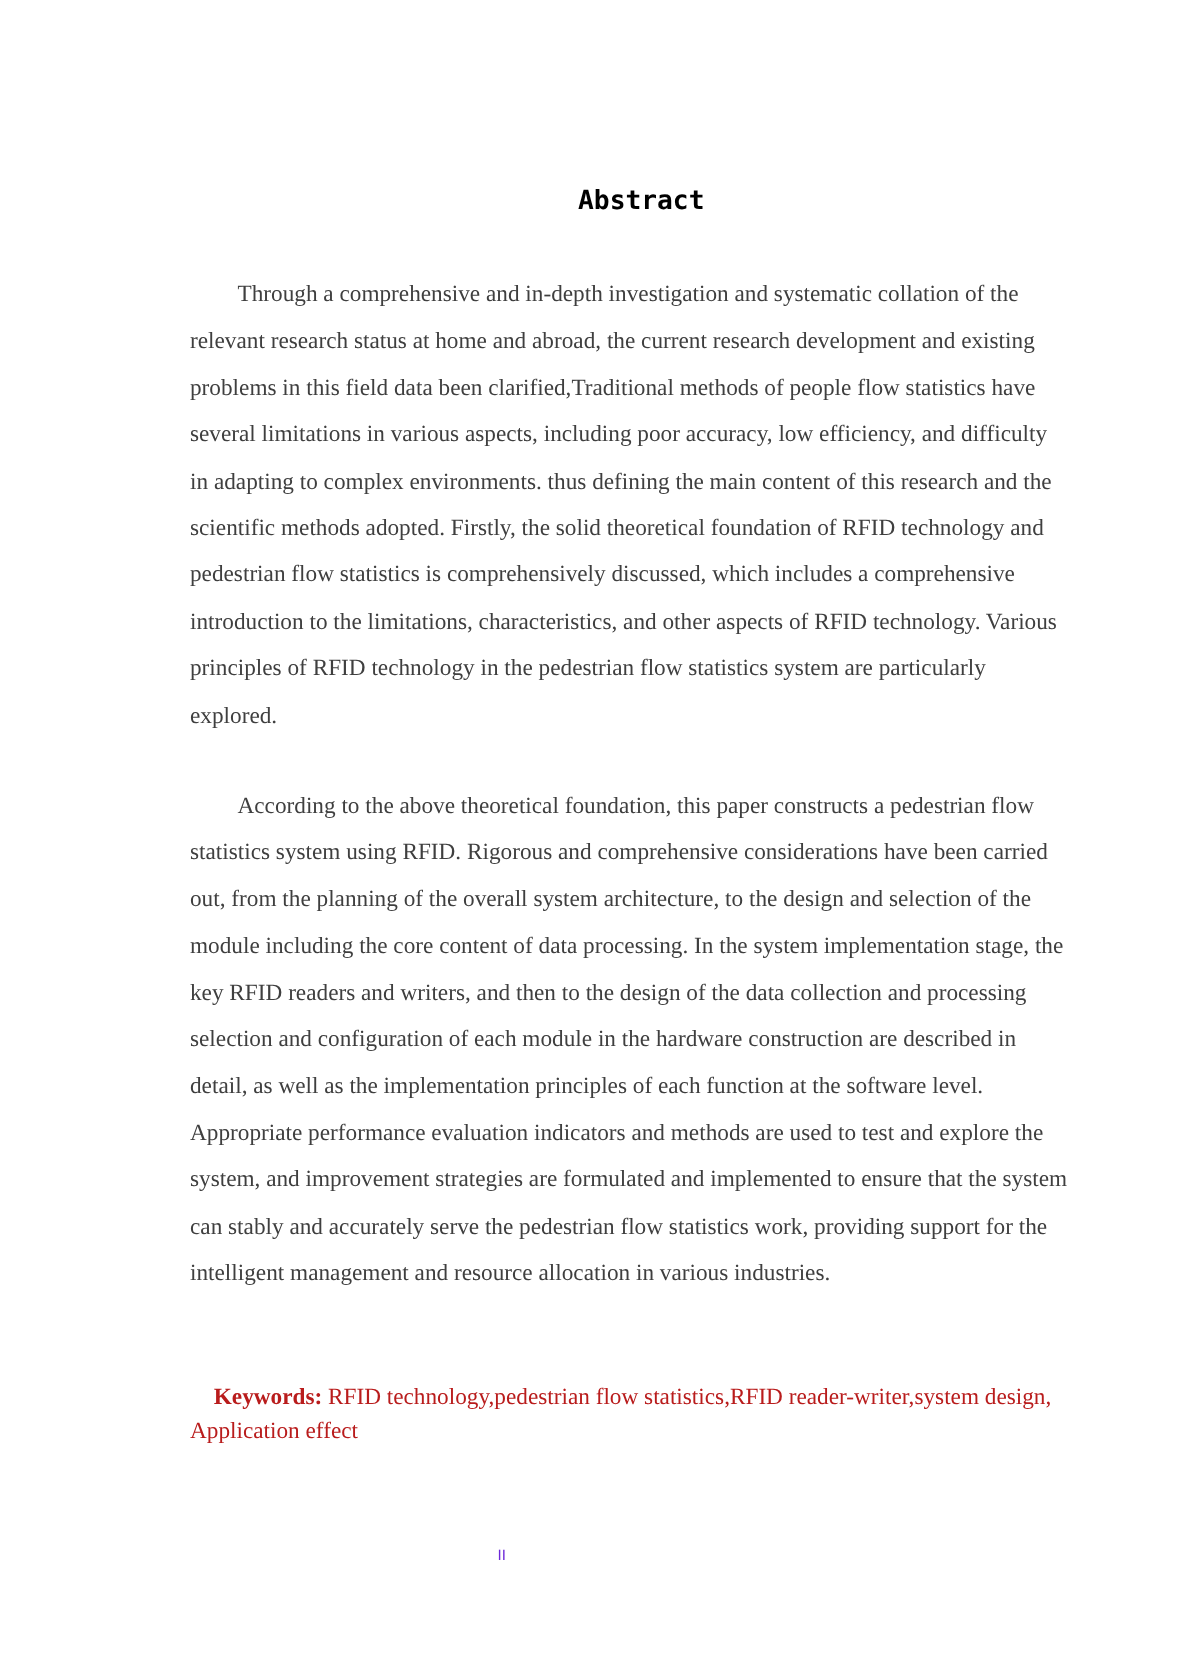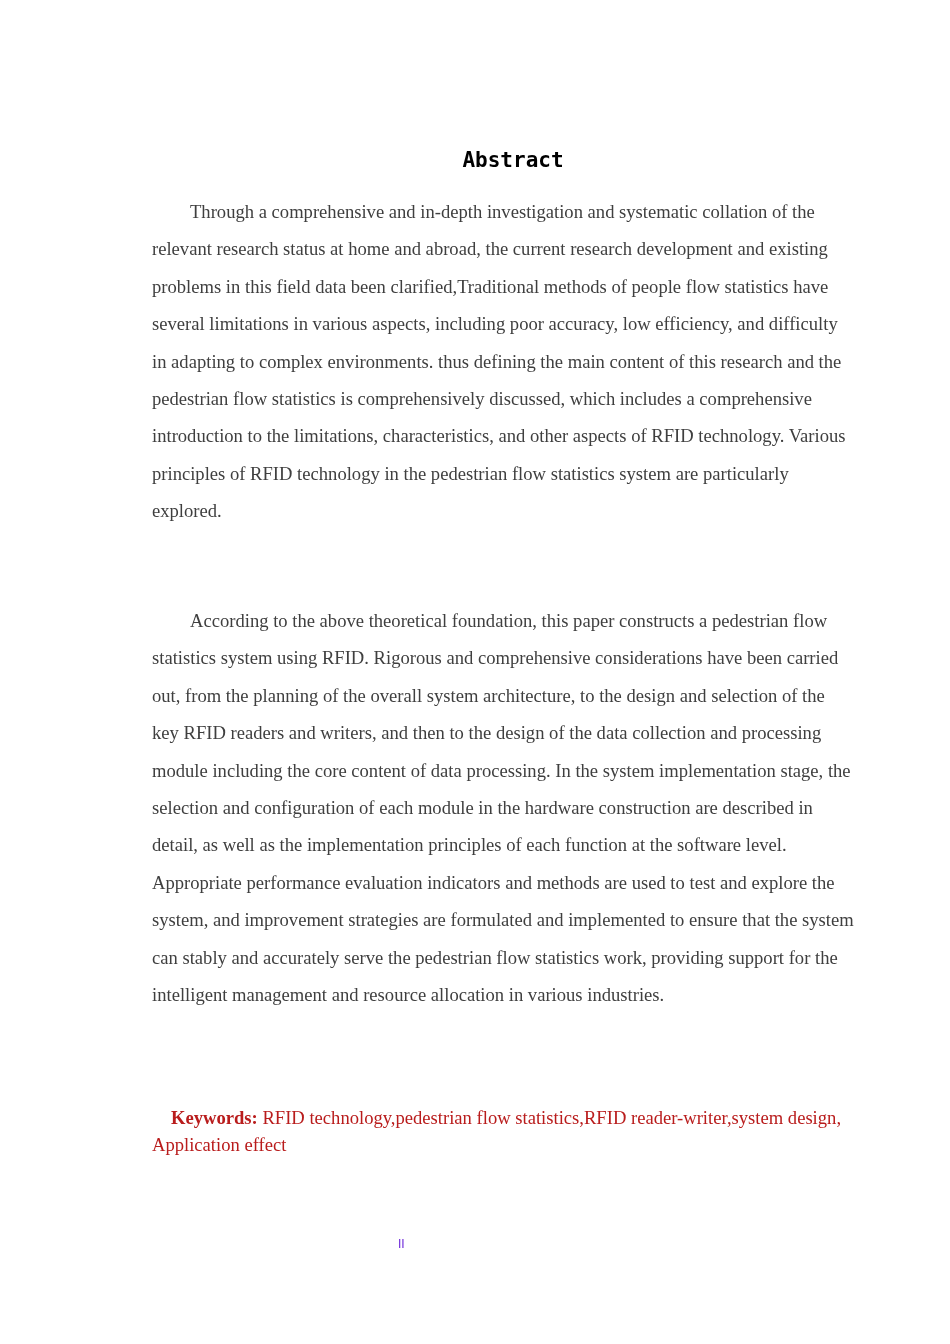--- a/index.html
+++ b/index.html
@@ -8,21 +8,21 @@
     .title {
       position: absolute; left: 0; width: 994px; top: 148px; text-align: center;
       font-family: "DejaVu Sans Mono", monospace; font-weight: bold; font-size: 21px; color: #000;
       letter-spacing: 0px;
     }
     .body-lines { position: absolute; left: 136px; top: 199px; width: 730px; }
     .line {
       font-family: "Liberation Serif", serif; font-size: 18.6px; color: #3f3f3f;
       height: 37.4px; line-height: 26px; white-space: nowrap;
     }
-    .indent { padding-left: 38px; }
+    .indent { padding-left: 38px; margin-top: 24px; }
     .p2 { position: absolute; left: 136px; top: 608px; width: 730px; }
     .keywords {
       position: absolute; left: 136px; top: 1104px; width: 730px;
       font-family: "Liberation Serif", serif; font-size: 18.6px; color: #b91c1c; line-height: 27px;
     }
     .keywords .kw-line1 { padding-left: 19px; white-space: nowrap; }
     .keywords b { font-weight: bold; }
     .page-num {
       position: absolute; left: 382px; top: 1237px;
       font-family: "Liberation Sans", sans-serif; font-size: 12px; color: #6d28d9;
@@ -33,32 +33,33 @@
 
 <div class="page">
   <div class="title">Abstract</div>
 
   <div class="body-lines">
     <div class="line indent">Through a comprehensive and in-depth investigation and systematic collation of the</div>
     <div class="line">relevant research status at home and abroad, the current research development and existing</div>
     <div class="line">problems in this field data been clarified,Traditional methods of people flow statistics have</div>
     <div class="line">several limitations in various aspects, including poor accuracy, low efficiency, and difficulty</div>
     <div class="line">in adapting to complex environments. thus defining the main content of this research and the</div>
+    <div class="line">scientific methods adopted. Firstly, the solid theoretical foundation of RFID technology and</div>
     <div class="line">pedestrian flow statistics is comprehensively discussed, which includes a comprehensive</div>
     <div class="line">introduction to the limitations, characteristics, and other aspects of RFID technology. Various</div>
     <div class="line">principles of RFID technology in the pedestrian flow statistics system are particularly</div>
     <div class="line">explored.</div>
   </div>
 
   <div class="p2">
     <div class="line indent">According to the above theoretical foundation, this paper constructs a pedestrian flow</div>
     <div class="line">statistics system using RFID. Rigorous and comprehensive considerations have been carried</div>
     <div class="line">out, from the planning of the overall system architecture, to the design and selection of the</div>
+    <div class="line">module including the core content of data processing. In the system implementation stage, the</div>
     <div class="line">key RFID readers and writers, and then to the design of the data collection and processing</div>
-    <div class="line">module including the core content of data processing. In the system implementation stage, the</div>
     <div class="line">selection and configuration of each module in the hardware construction are described in</div>
     <div class="line">detail, as well as the implementation principles of each function at the software level.</div>
     <div class="line">Appropriate performance evaluation indicators and methods are used to test and explore the</div>
     <div class="line">system, and improvement strategies are formulated and implemented to ensure that the system</div>
     <div class="line">can stably and accurately serve the pedestrian flow statistics work, providing support for the</div>
     <div class="line">intelligent management and resource allocation in various industries.</div>
   </div>
 
   <div class="keywords">
     <div class="kw-line1"><b>Keywords:</b><span> RFID technology,pedestrian flow statistics,RFID reader-writer,system design,</span></div>

